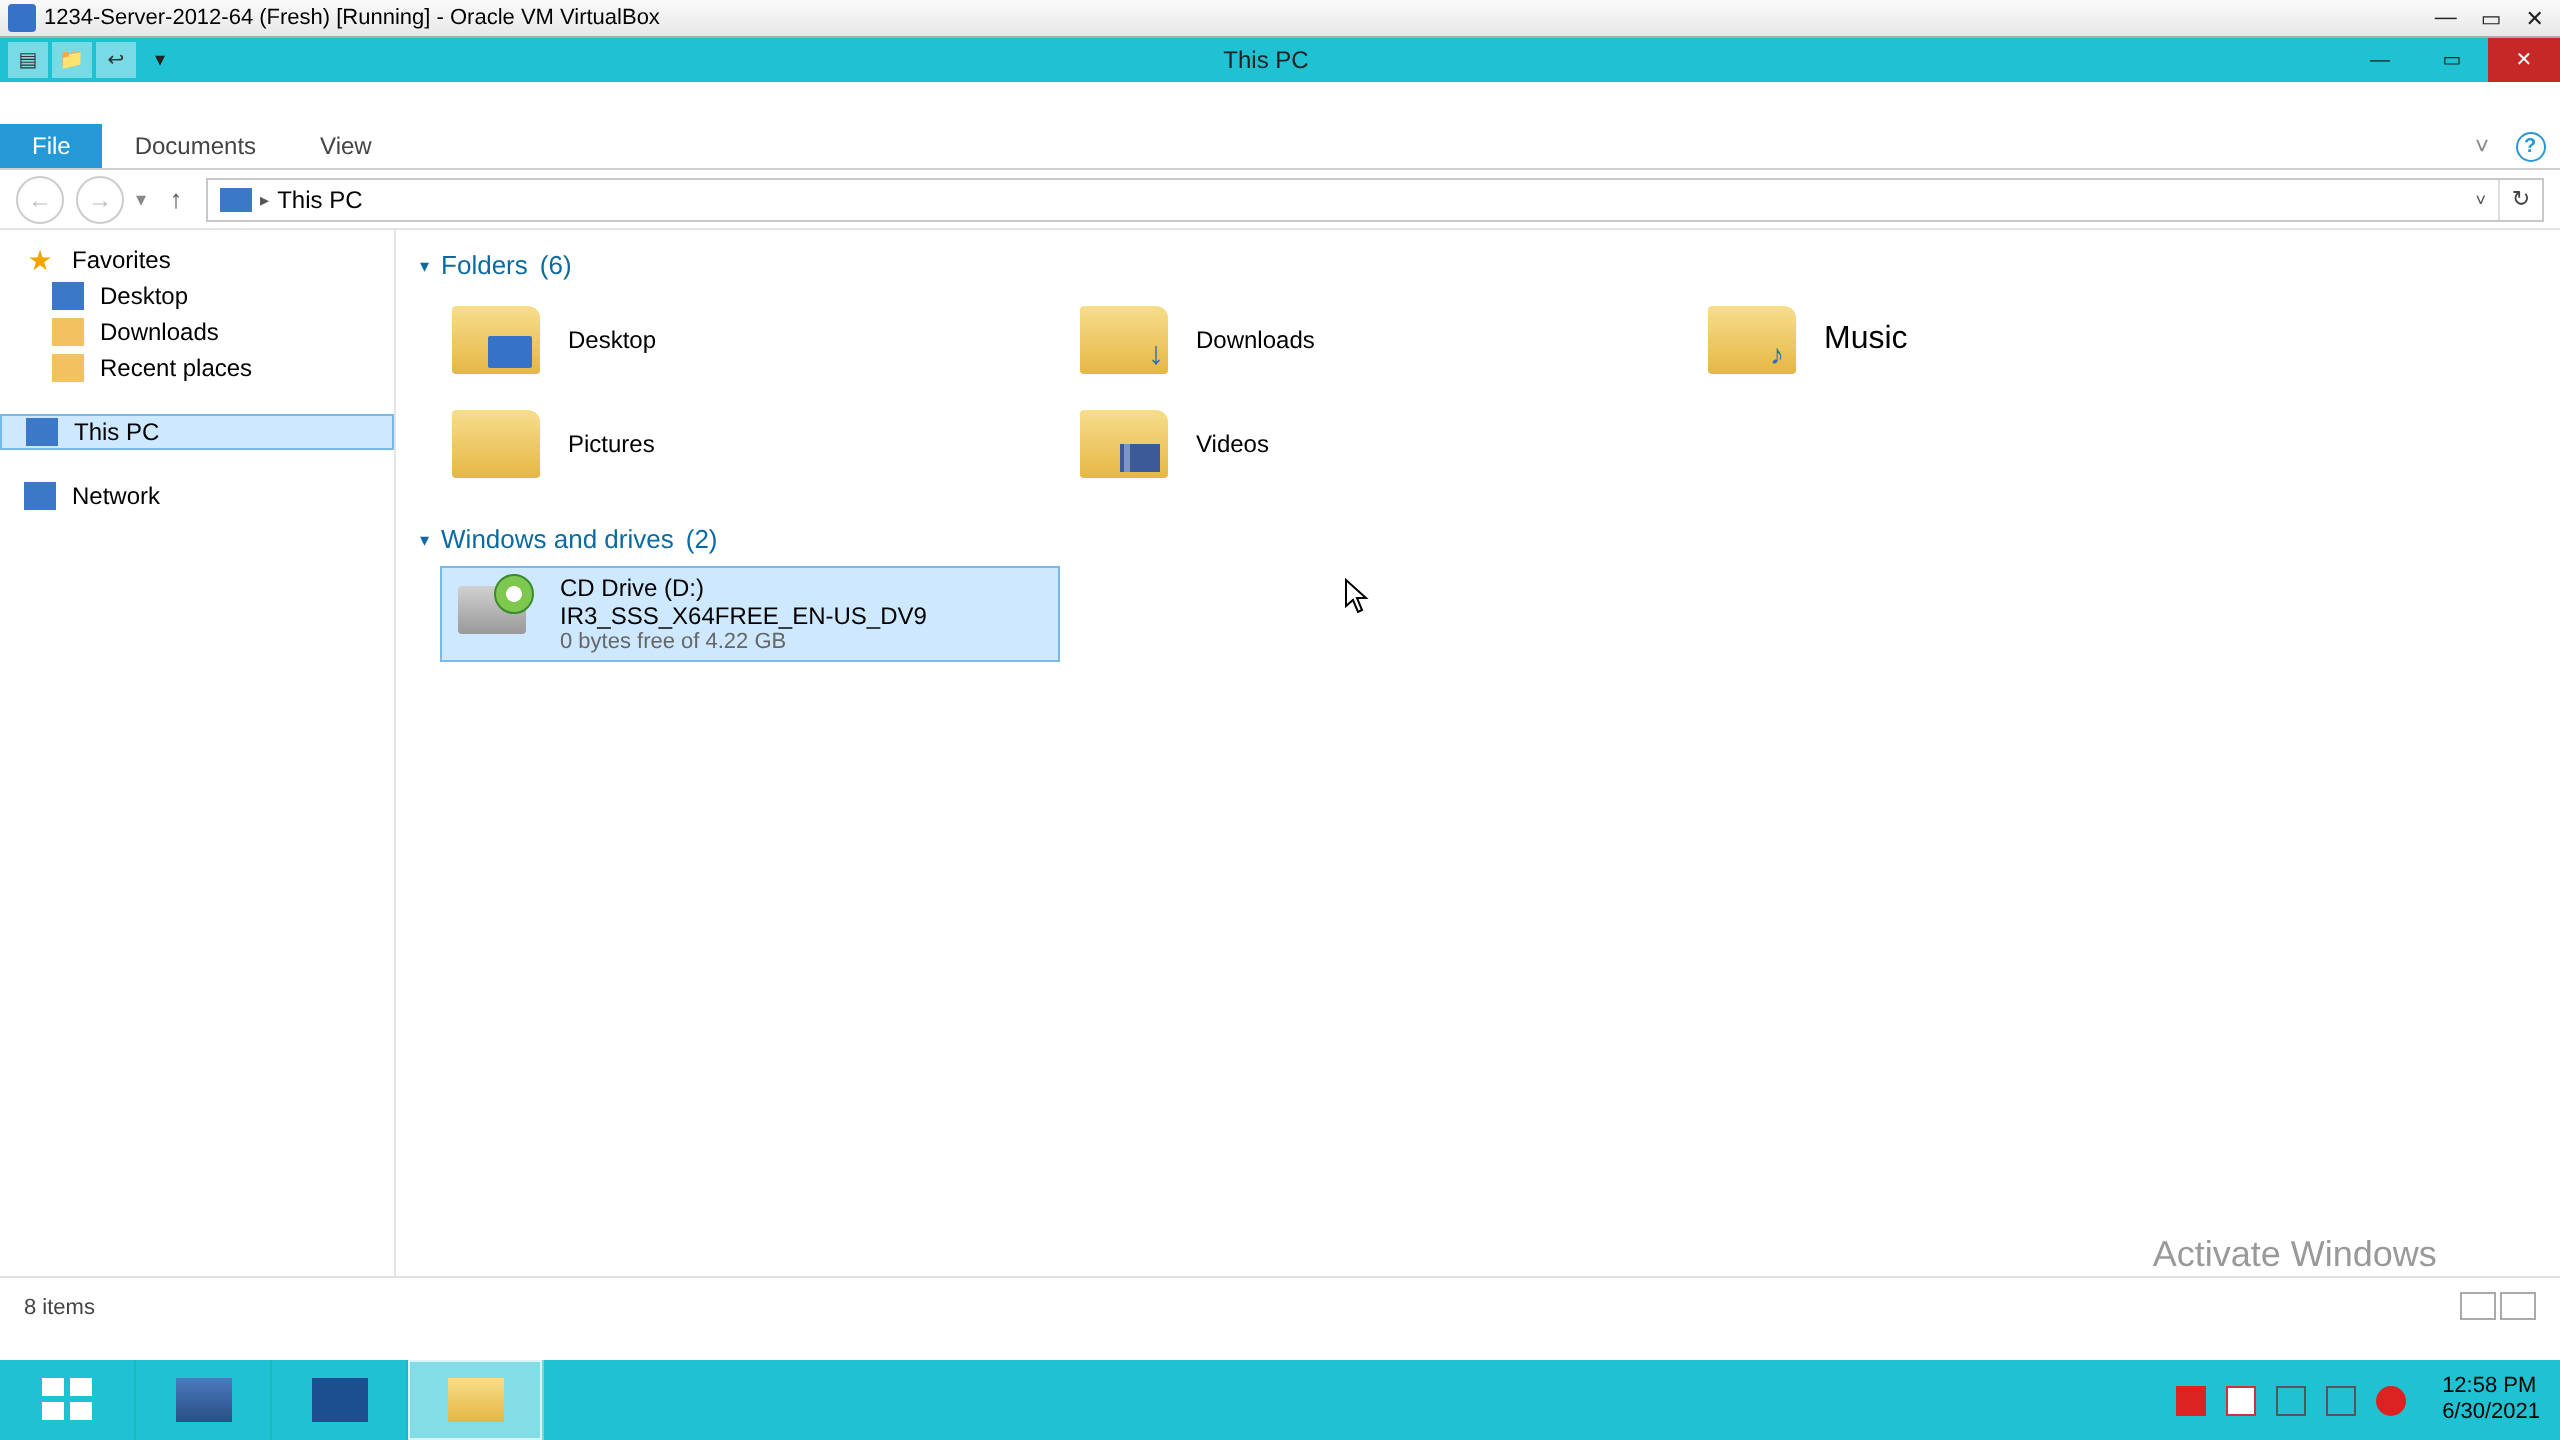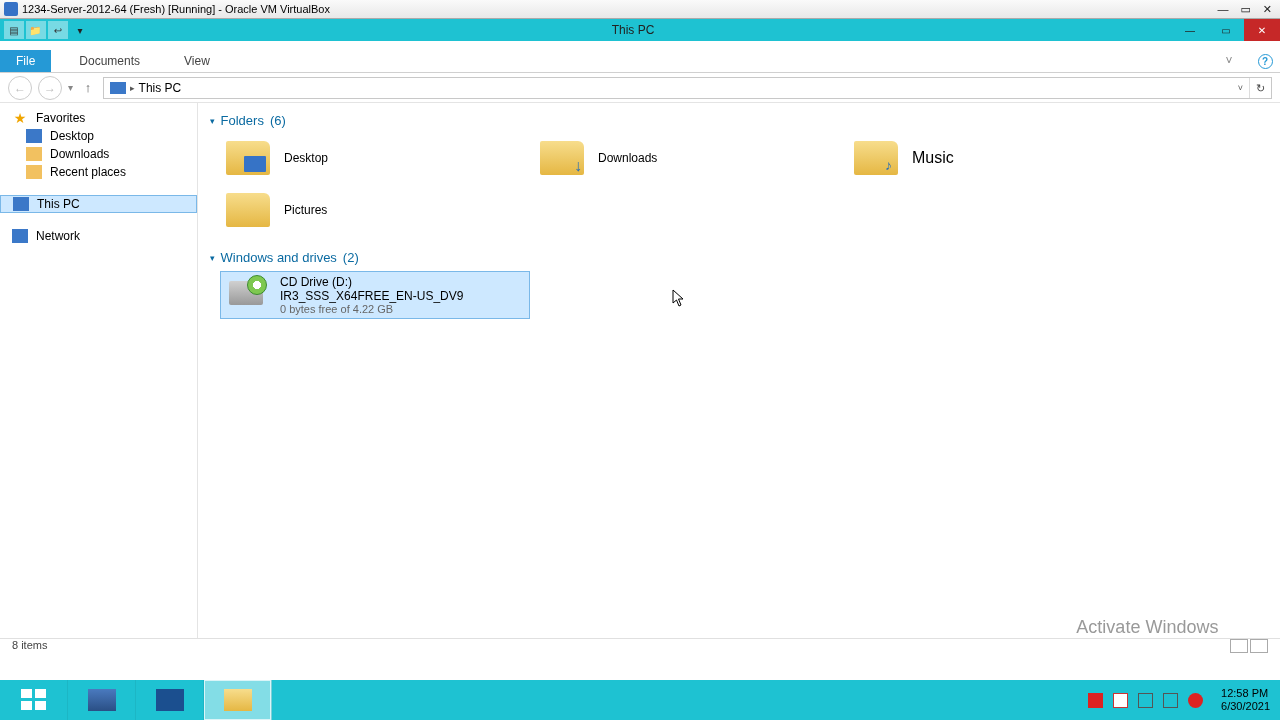--- a/index.html
+++ b/index.html
@@ -14,21 +14,21 @@
 
 .expl-top { height:22px; background:#1ec2d2; display:flex; align-items:center; }
 .qat { display:flex; gap:2px; padding:0 4px; align-items:center; }
 .qat .qbtn { width:20px; height:18px; background:rgba(255,255,255,0.4); display:flex; align-items:center; justify-content:center; font-size:10px; color:#333; }
 .expl-title { flex:1; text-align:center; font-size:12px; color:#222; }
 .win-controls { display:flex; align-items:center; height:100%; }
 .win-controls .wc { width:36px; height:100%; display:flex; align-items:center; justify-content:center; font-size:10px; color:#222; }
 .win-controls .wc.close { background:#c62828; color:#fff; }
 
 
-.ribbon { height:32px; background:#fff; border-bottom:1px solid #d0d0d0; display:flex; align-items:flex-end;gap:12px; }
+.ribbon { height:44px; background:#fff; border-bottom:1px solid #d0d0d0; display:flex; align-items:flex-end; }
 .ribbon .file-tab { background:#2599d6; color:#fff; padding:3px 16px 4px; font-size:12px; height:22px; display:flex; align-items:center; }
 .ribbon .tab { padding:3px 16px 4px; font-size:12px; color:#444; height:22px; display:flex; align-items:center; }
 .ribbon .spacer { flex:1; }
 .ribbon .rb-icon { width:18px; height:18px; margin:0 6px 2px 0; display:flex; align-items:center; justify-content:center; font-size:12px; }
 .rb-help { color:#2599d6; font-weight:bold; border:1px solid #2599d6; border-radius:50%; width:15px; height:15px; font-size:10px; line-height:13px; text-align:center; }
 .rb-chev { color:#888; font-size:10px; }
 
 
 .addr-row { height:30px; background:#fff; border-bottom:1px solid #e4e4e4; display:flex; align-items:center; padding:0 8px; gap:6px; }
 .nav-btn { width:24px; height:24px; border:1px solid #ccc; border-radius:50%; display:flex; align-items:center; justify-content:center; color:#bbb; font-size:12px; }
@@ -80,21 +80,21 @@
   linear-gradient(#05a6f0,#05a6f0) 0 8px/7px 6px no-repeat,
   linear-gradient(#ffba08,#ffba08) 9px 8px/7px 6px no-repeat; }
 .cd { width:34px; height:24px; background:linear-gradient(#d0d0d0,#999); border-radius:2px; position:relative; }
 .cd::after { content:""; position:absolute; right:-4px; top:-6px; width:18px; height:18px; border-radius:50%; background:radial-gradient(#fff 30%,#7ec850 32%); border:1px solid #3a8a2e; }
 .drive-txt { flex:1; font-size:12px; }
 .drive-txt .sub { color:#666; font-size:11px; }
 .cap-bar { width:230px; height:14px; border:1px solid #aaa; background:#f4f4f4; margin:2px 0 3px; position:relative; }
 .cap-bar .fill { position:absolute; left:0; top:0; bottom:0; background:#26a4bd; }
 
 
-.statusbar { position:absolute; left:0; right:0; bottom:60px; height:22px; border-top:1px solid #e0e0e0; background:#fff; display:flex; align-items:flex-start; padding:0 12px; font-size:11px; color:#444; }
+.statusbar { position:absolute; left:0; right:0; bottom:60px; height:22px; border-top:1px solid #e0e0e0; background:#fff; display:flex; align-items:flex-end; padding:0 12px; font-size:11px; color:#444; }
 .statusbar .view-sw { margin-left:auto; display:flex; gap:2px; }
 .statusbar .view-sw span { width:18px; height:14px; border:1px solid #aaa; }
 
 
 .wm { position:absolute; right:30px; bottom:70px; text-align:left; pointer-events:none; }
 .wm .l1 { color:#999; font-size:18px; font-weight:300; }
 .wm .l2 { color:#aaa; font-size:11px; }
 
 
 .taskbar { position:absolute; left:0; right:0; bottom:0; height:40px; background:#1ec2d2; display:flex; align-items:stretch; }
@@ -227,20 +227,26 @@
             <div class="folder-big note"></div>
           </div>
           <div style="font-size:16px">Music</div>
         </div>
         <div class="item">
           <div class="big-ic">
             <div class="folder-big "></div>
           </div>
           <div style="font-size:12px">Pictures</div>
         </div>
+        <div class="item">
+          <div class="big-ic">
+            <div class="folder-big film"></div>
+          </div>
+          <div style="font-size:12px">Videos</div>
+        </div>
       </div>
 
     <div class="group-hdr">
       <span class="tri">▾</span>
       <span>Windows and drives</span>
       <span>(2)</span>
       <span class="line"></span>
     </div>
     <div class="items" id="drives-row">
         <div class="drive sel">

